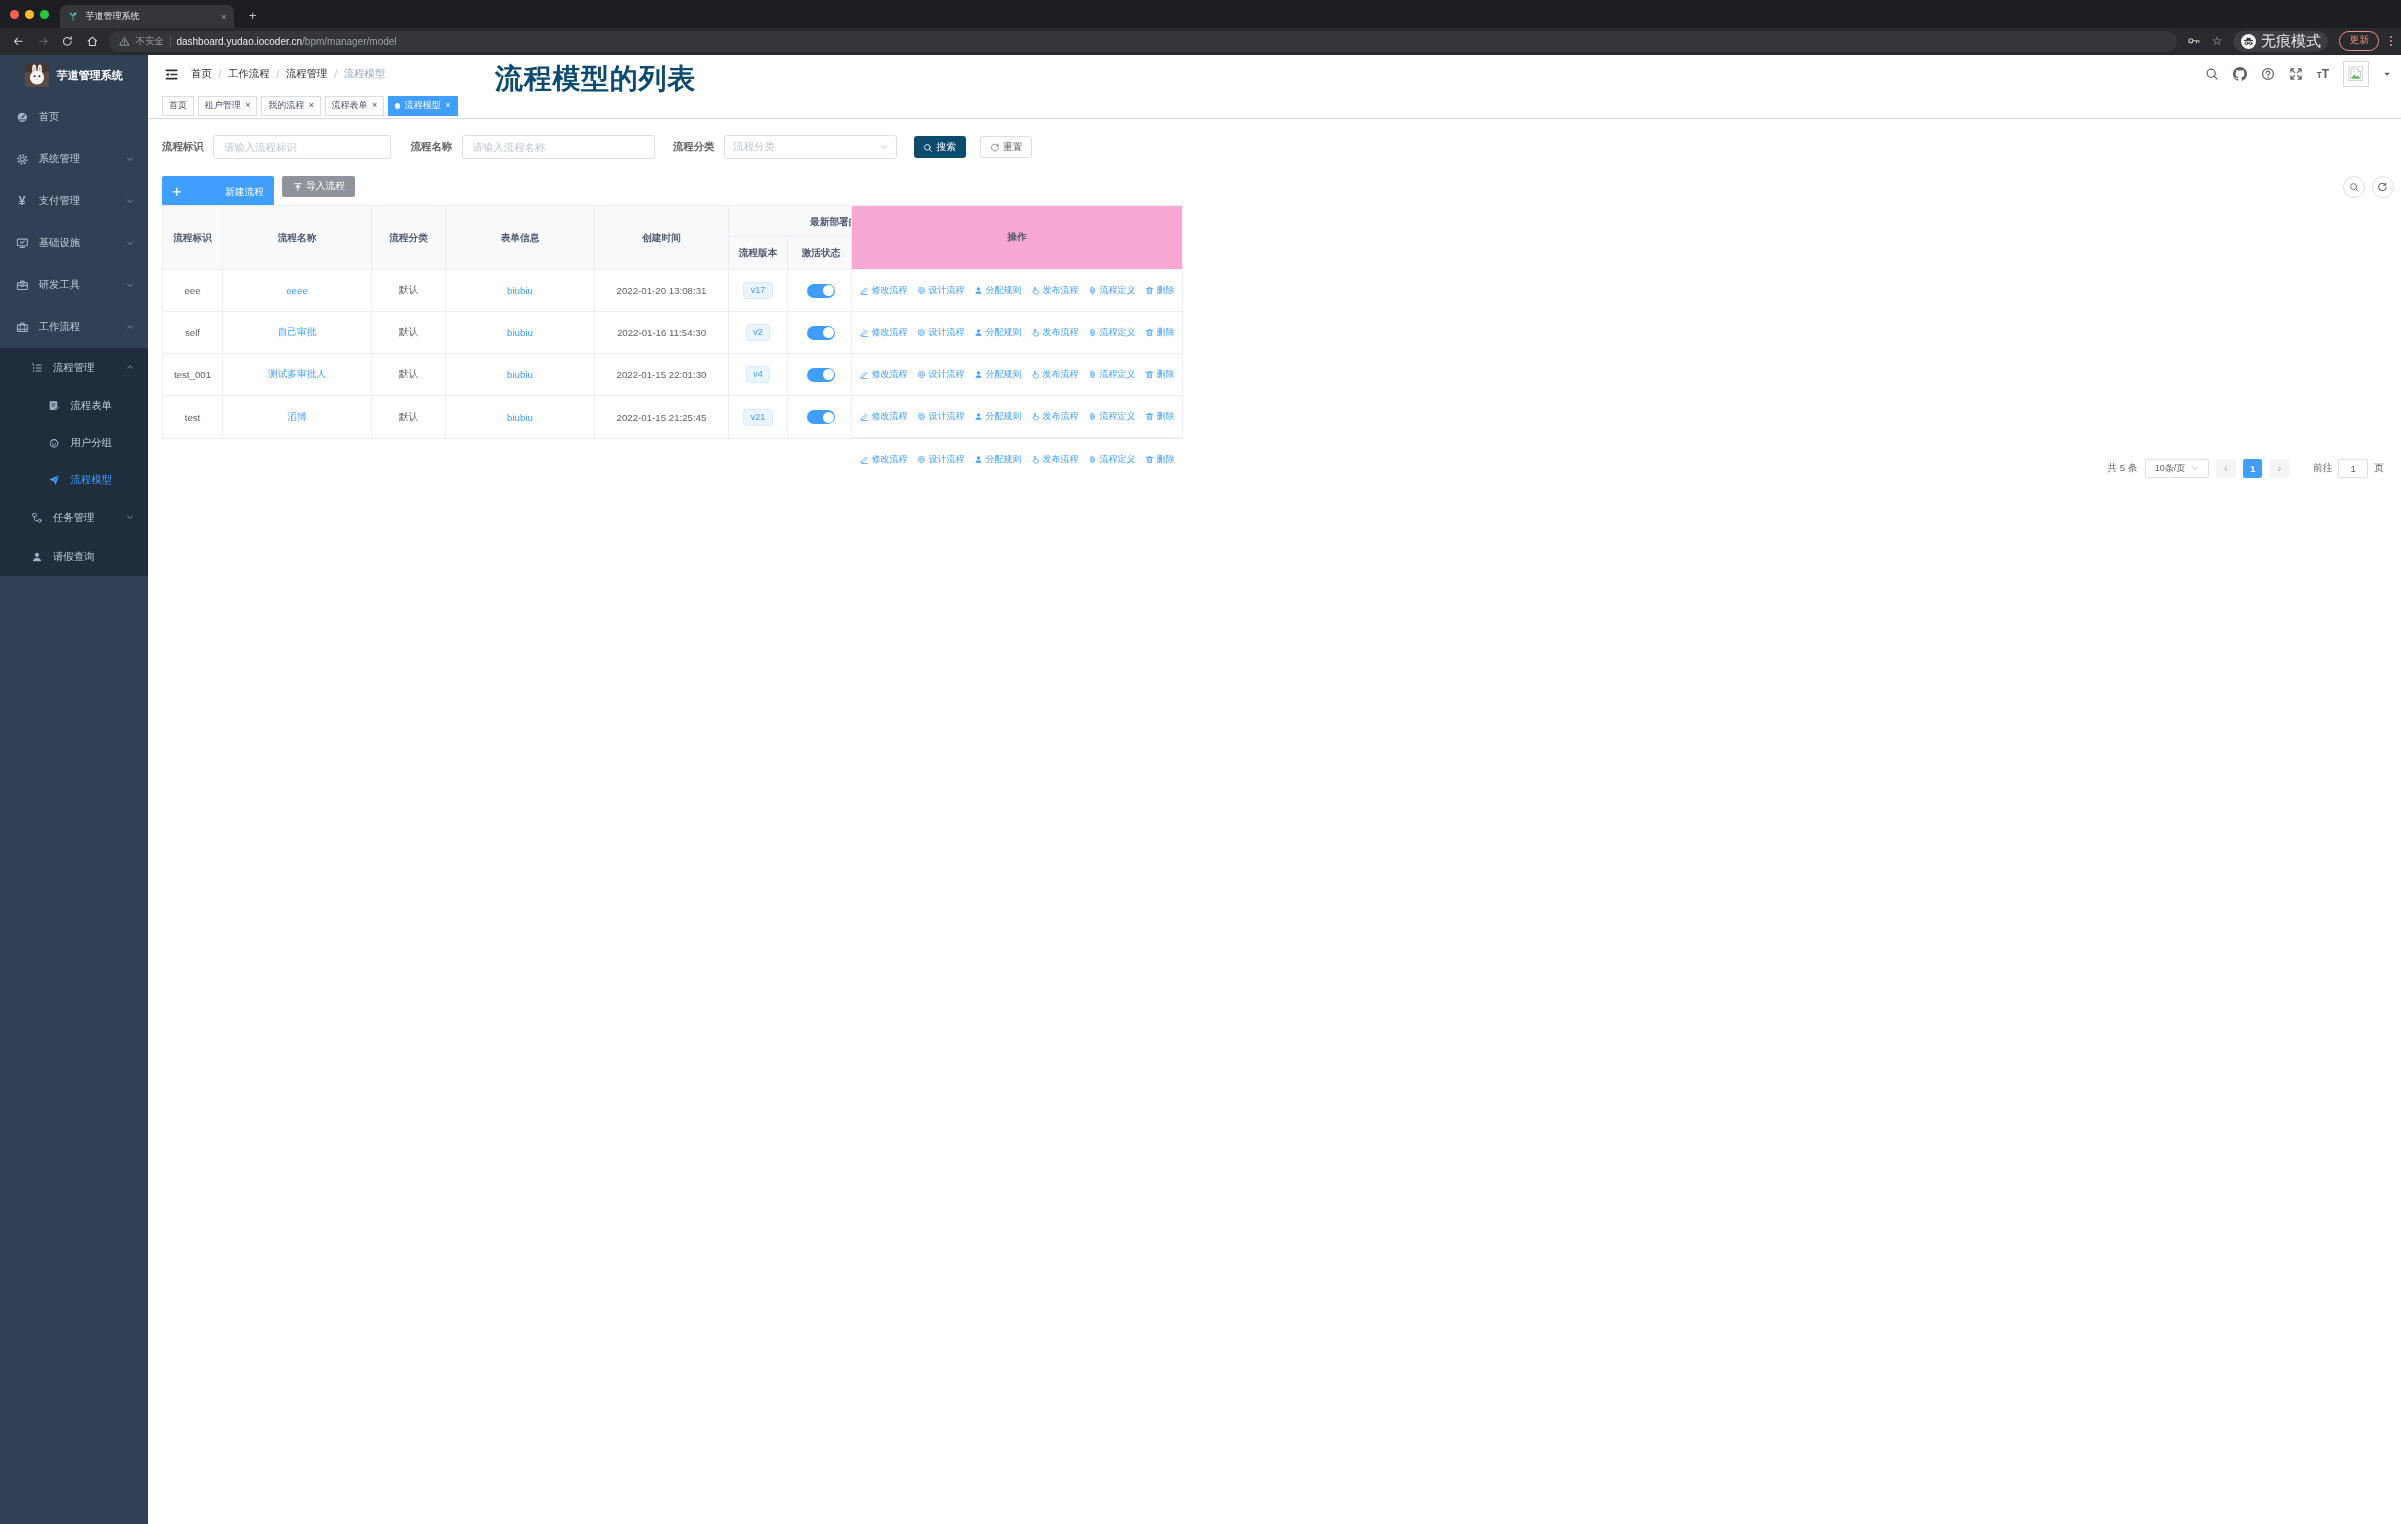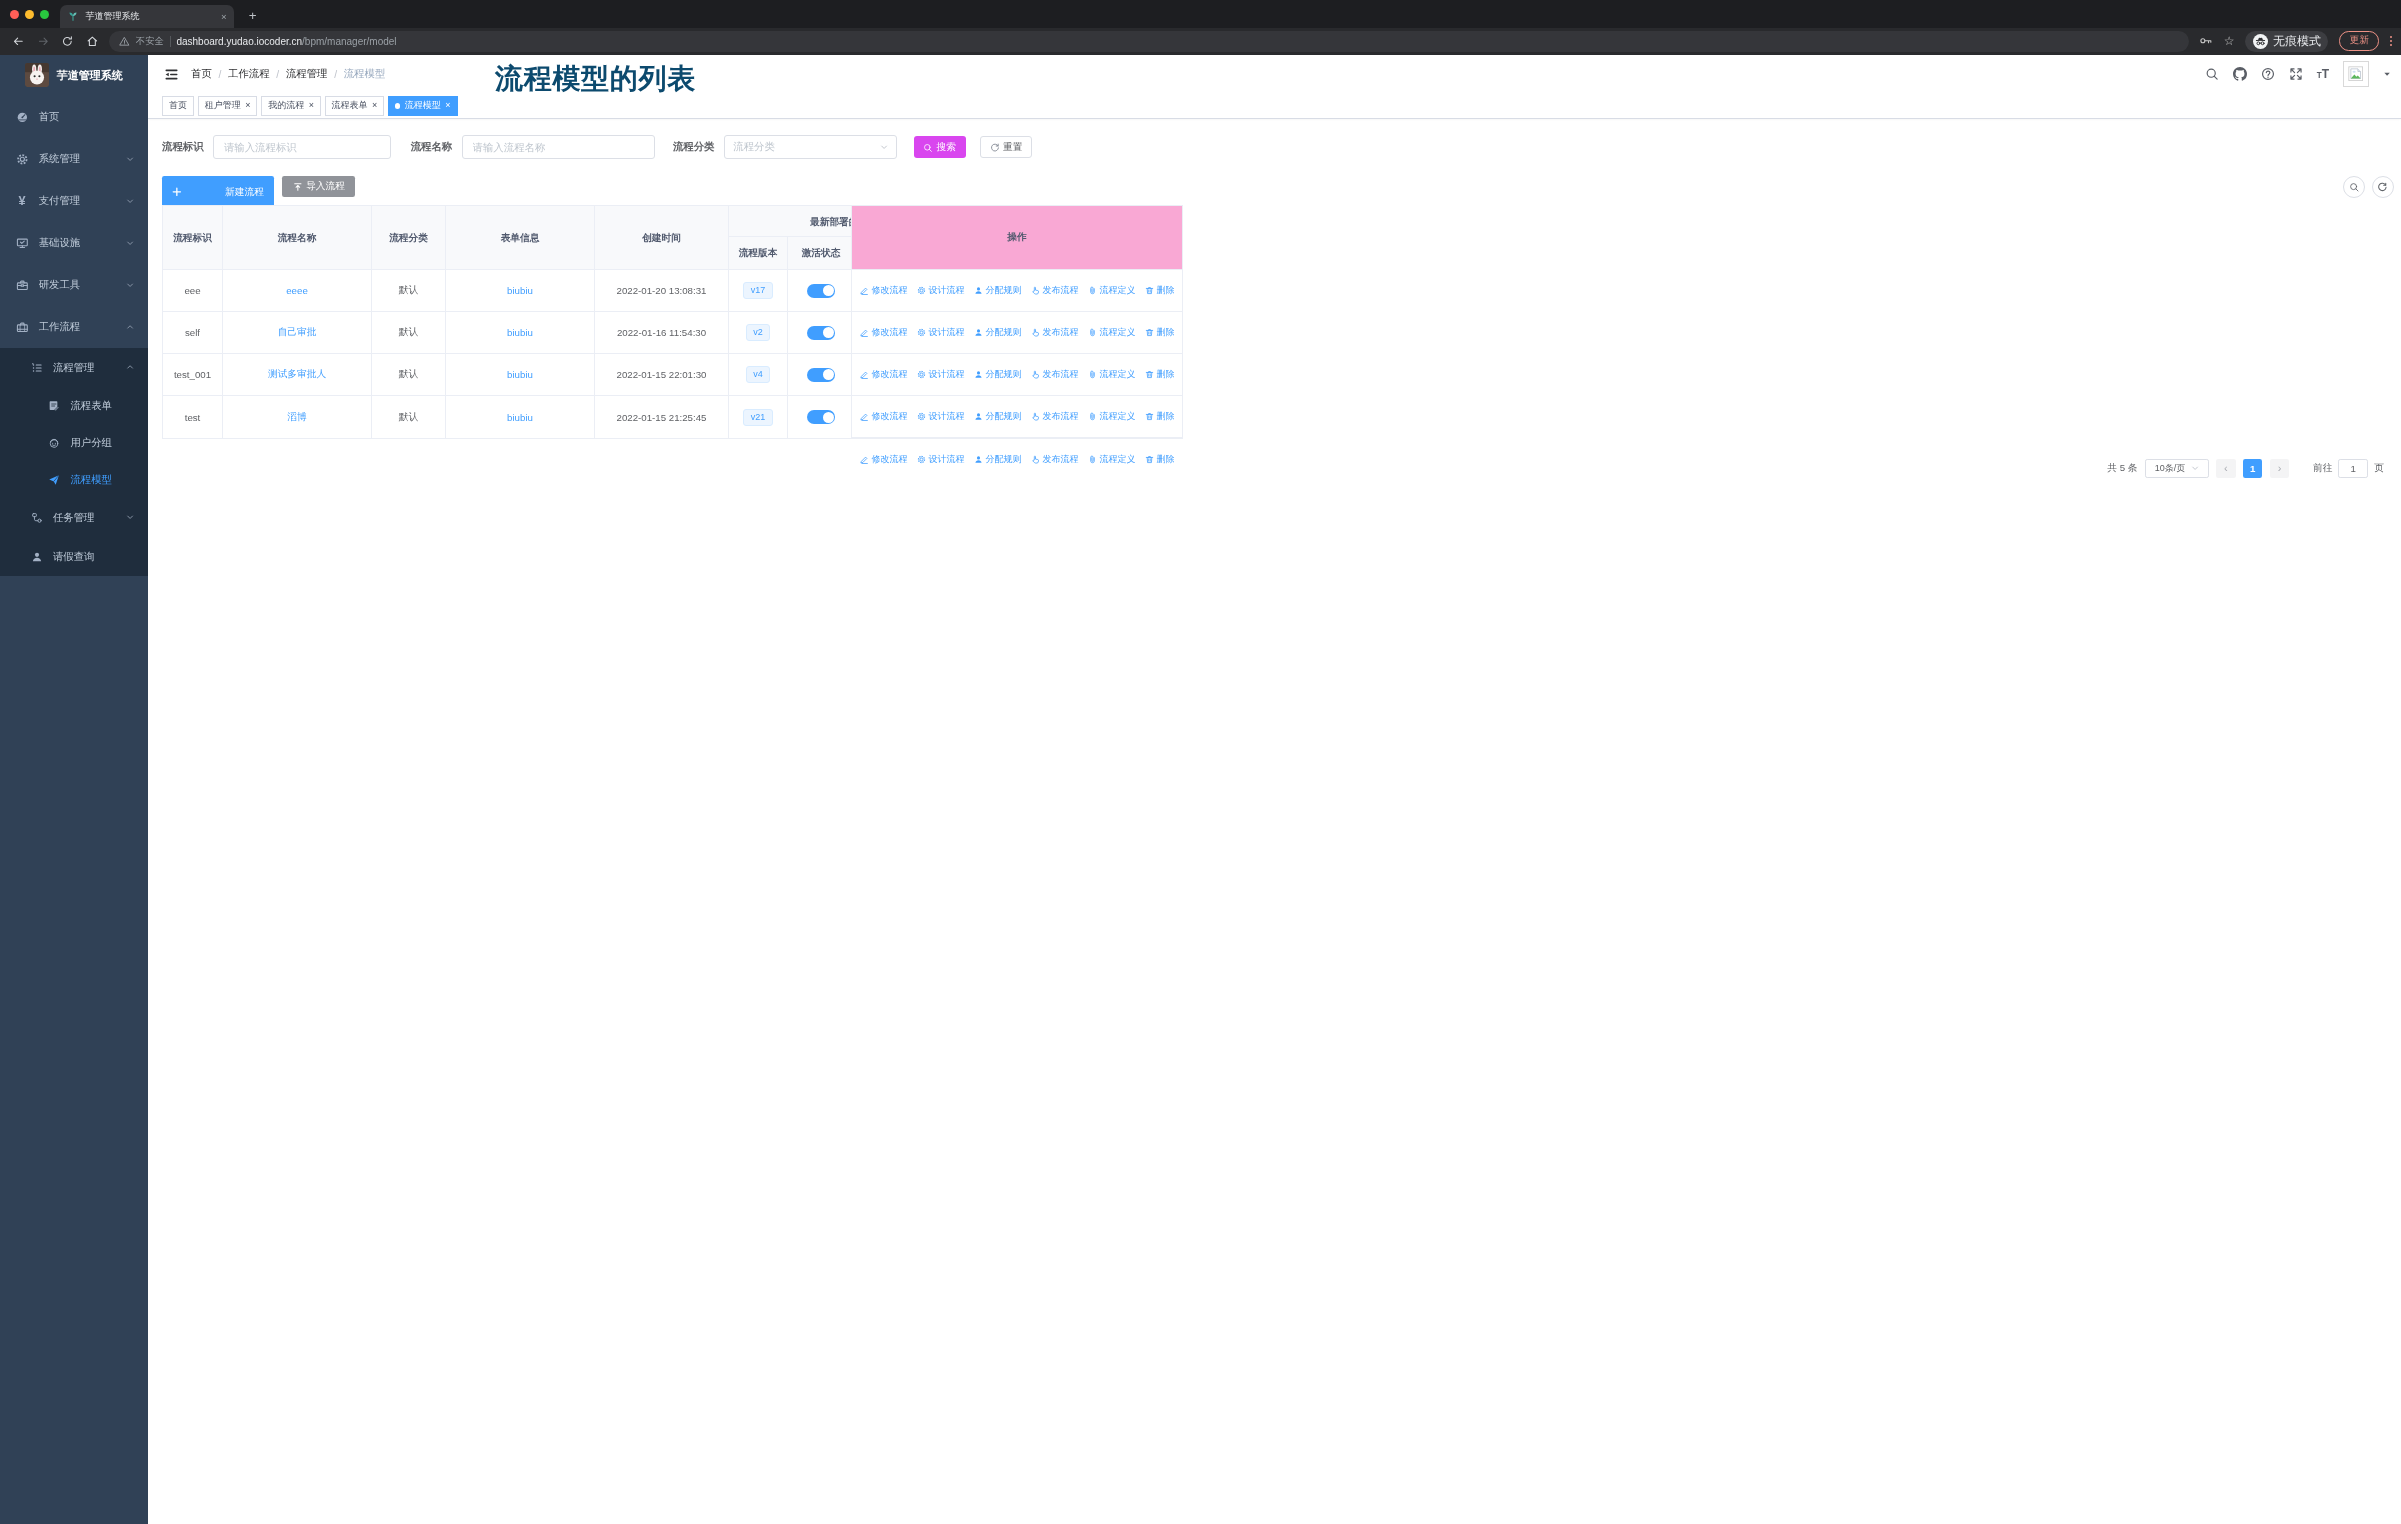--- a/index.html
+++ b/index.html
@@ -28,21 +28,21 @@
   .sec-label { font-size:9.3px; color:#9aa0a6; white-space:nowrap; }
   .pill-div { width:0.7px; height:11px; background:#55585c; }
   .url-text { font-size:10px; color:#e8eaed; white-space:nowrap; overflow:hidden; }
   .url-text .path { color:#9aa0a6; }
   .url-right { display:flex; align-items:center; gap:11px; margin-right:9px; }
   .key-ic { width:13.4px; height:13.4px; color:#c7c7c7; }
   .star { color:#c7c7c7; font-size:12px; line-height:1; }
   .incog { height:21px; background:#3c3d41; border-radius:10.4px; display:flex; align-items:center;
            gap:5.2px; padding:0 7.4px; }
   .incog-ic { width:15px; height:15px; }
-  .incog-label { font-size:12px; color:#e8eaed; white-space:nowrap; }
+  .incog-label { font-size:15px; color:#e8eaed; white-space:nowrap; }
   .update-btn { height:19.4px; padding:0 9px; border:1.1px solid #ee9286; border-radius:9.7px;
                 color:#ee9286; font-size:9.7px; display:flex; align-items:center; }
   .dots3 { display:flex; flex-direction:column; gap:1.9px; }
   .dots3 i { width:2.2px; height:2.2px; border-radius:50%; background:#ee9286; }
 
   
   .sidebar { position:absolute; top:54px; left:0; bottom:0; width:148px; background:#304156; z-index:40; }
   .logo-row { height:42px; display:flex; align-items:center; justify-content:center; gap:7.4px; }
   .logo-img { width:24px; height:24px; border-radius:2.2px; overflow:hidden; }
   .logo-title { font-size:11px; font-weight:700; color:#fff; white-space:nowrap; }
@@ -95,21 +95,21 @@
             font-size:10.4px; color:#606266; outline:none; font-family:inherit; }
   .finput::placeholder { color:#bfc6ce; }
   .finput.w2 { width:193px; }
   .mr1 { margin-right:19.4px; } .mr2 { margin-right:18px; }
   .fsel { width:173px; height:24px; border:0.7px solid #dcdfe6; border-radius:3px; display:flex;
           align-items:center; justify-content:space-between; padding:0 8.2px; color:#bfc6ce;
           font-size:10.4px; margin-right:16.4px; cursor:pointer; }
   .sel-caret { width:8.2px; height:8.2px; color:#c0c4cc; }
   .btn { display:inline-flex; align-items:center; justify-content:center; gap:3.7px; border-radius:3px;
          font-size:9.7px; cursor:pointer; white-space:nowrap; border:none; font-family:inherit; }
-  .btn-search { height:22px; padding:0 9.7px; background:#d946ef; color:#fff; margin-right:14px; }
+  .btn-search { height:22px; padding:0 9.7px; background:#0c4a6e; color:#fff; margin-right:14px; }
   .btn-reset { height:22px; padding:0 9px; background:#fff; color:#606266; border:0.7px solid #dcdfe6; }
   .btn .bic { width:9.7px; height:9.7px; }
 
   .toolbar { position:relative; margin:16.4px 14px 0; height:22px; display:flex; gap:8.2px; }
   .btn-create { height:33px; padding:0 10.4px; background:#409eff; color:#fff; border-radius:2.2px;gap:43px; }
   .btn-import { height:21.6px; padding:0 10.4px; background:#909399; color:#fff; border-radius:2.2px; }
   .tool-circles { position:absolute; right:-6.7px; top:0; display:flex; gap:6.7px; }
   .circle-btn { width:22px; height:22px; border-radius:50%; border:0.7px solid #dcdfe6; background:#fff;
                 display:flex; align-items:center; justify-content:center; color:#5f6368; cursor:pointer; }
   .circle-btn .ic { width:10.4px; height:10.4px; }

